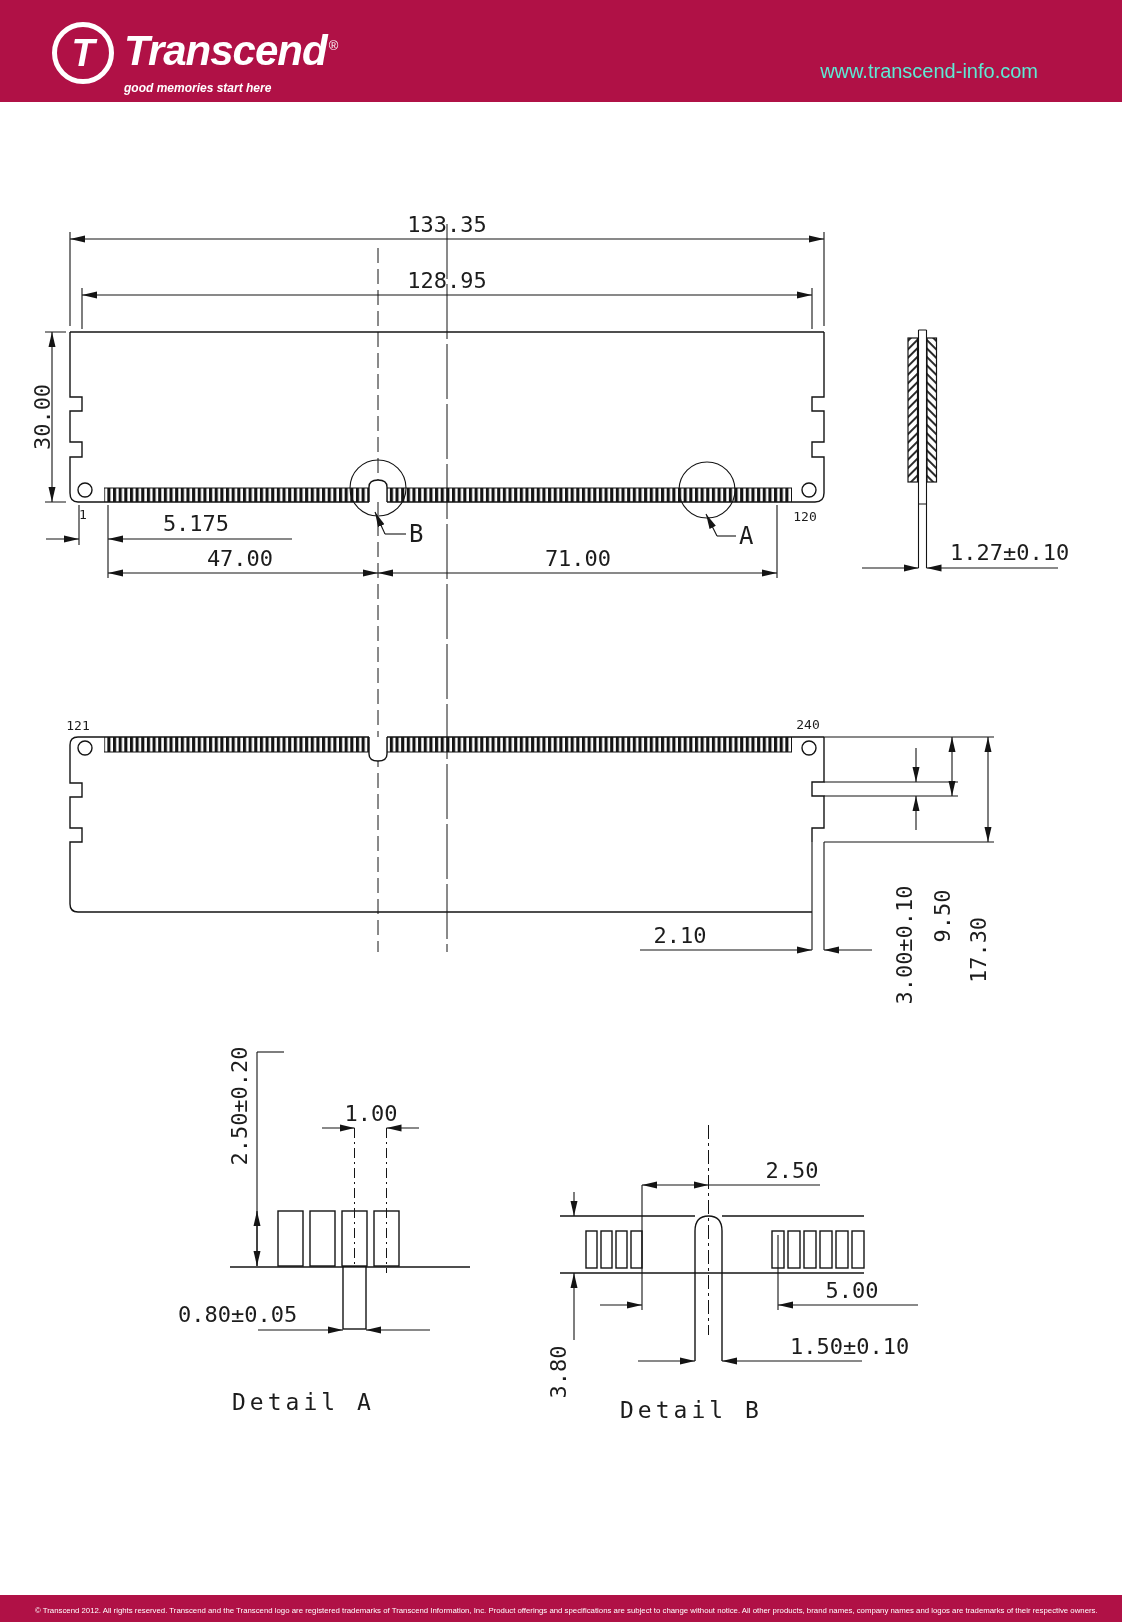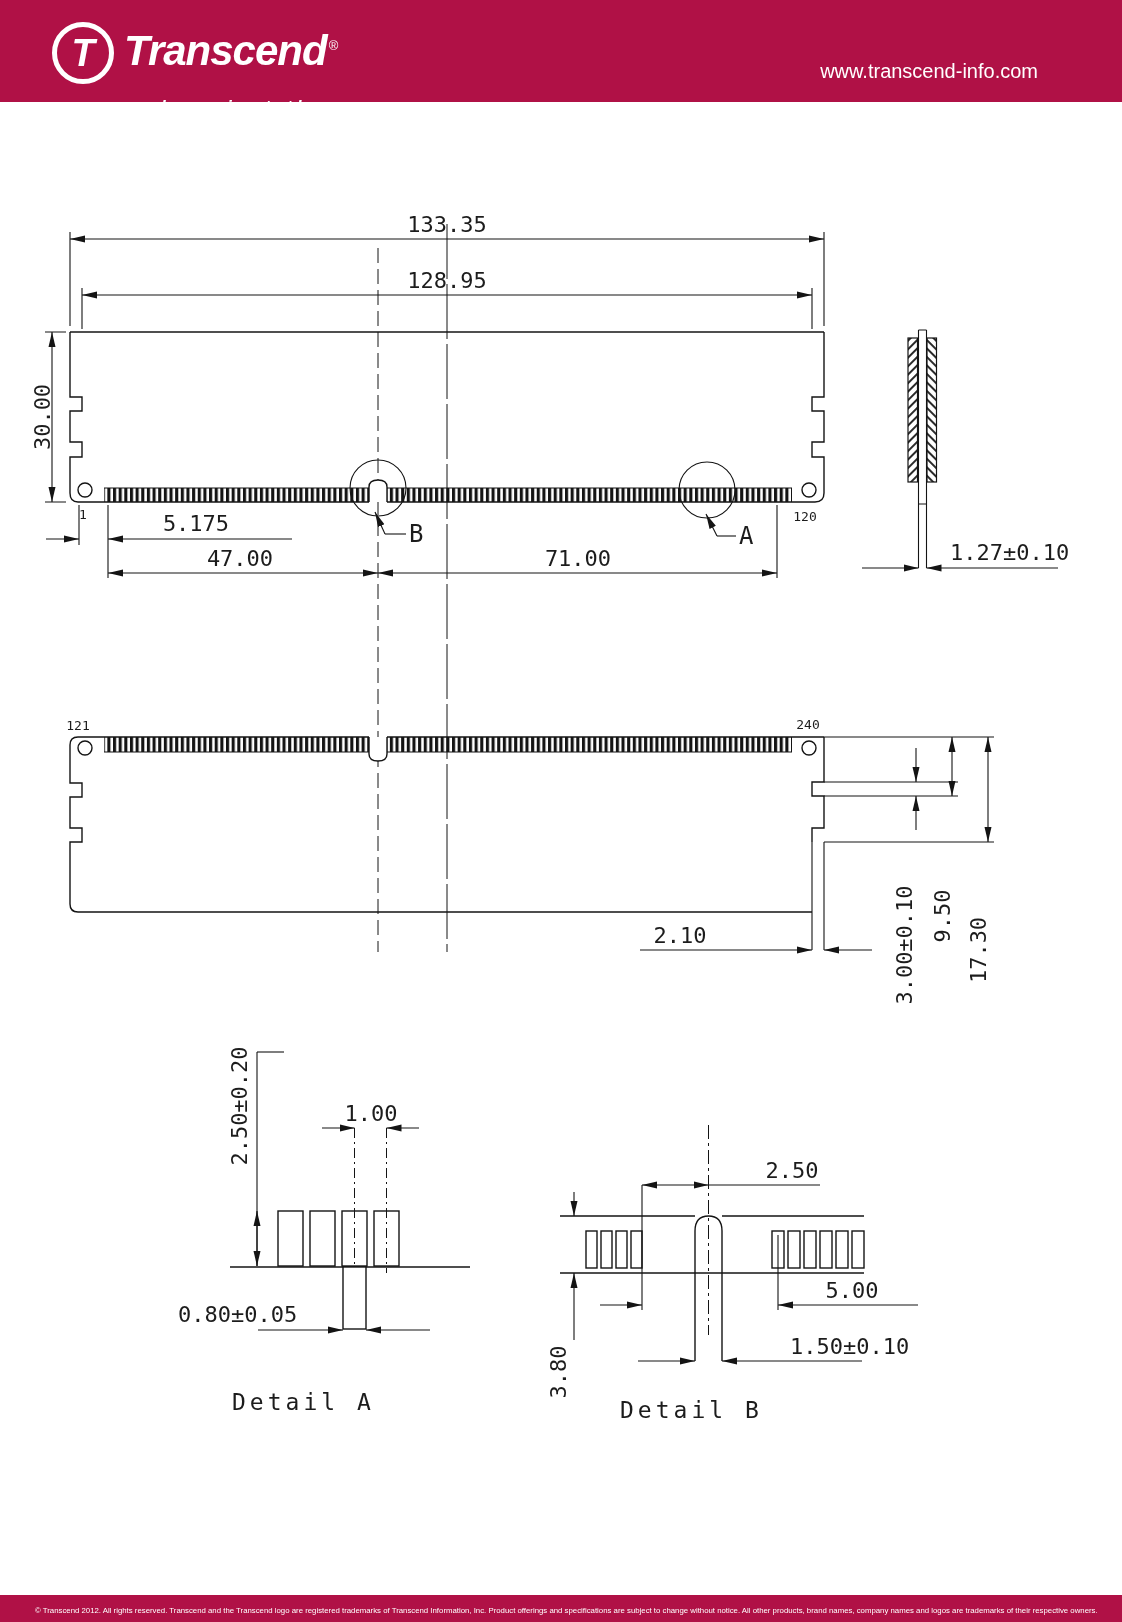--- a/index.html
+++ b/index.html
@@ -9,22 +9,22 @@
   .header{position:absolute;left:0;top:0;width:1122px;height:102px;background:#b01146;z-index:3;}
   .logo{position:absolute;left:52px;top:16px;display:flex;align-items:flex-start;}
   .logo-circle{width:52px;height:52px;border:5px solid #ffffff;border-radius:50%;
                margin-top:6px;position:relative;}
   .logo-t{position:absolute;left:0;right:0;top:4px;text-align:center;color:#ffffff;
           font-weight:bold;font-style:italic;font-size:38px;line-height:44px;
           font-family:"Liberation Sans",sans-serif;}
   .logo-words{margin-left:10px;color:#ffffff;}
   .brand{font-size:42px;font-weight:bold;font-style:italic;letter-spacing:-1px;line-height:60px;}
   .reg{font-size:13px;vertical-align:super;font-style:normal;font-weight:normal;margin-left:2px;}
-  .tagline{font-size:17px;font-weight:bold;font-style:italic;margin-top:16px;letter-spacing:0px;}
-  .url{position:absolute;right:84px;top:60px;color:#ffffff;font-size:20px;}
+  .tagline{font-size:12px;font-weight:bold;font-style:italic;margin-top:0px;letter-spacing:0px;}
+  .url{position:absolute;right:84px;top:60px;color:#5eead4;font-size:20px;}
   
   .footer{position:absolute;left:0;top:1595px;width:1122px;height:27px;background:#b01146;z-index:3;}
   .footer-text{position:absolute;left:35px;top:2px;height:27px;line-height:27px;color:#ffffff;
                font-size:7.8px;white-space:nowrap;}
   
   svg{position:absolute;left:0;top:0;z-index:1;}
   .ol{fill:none;stroke:#141414;stroke-width:1.4;}
   .th{fill:none;stroke:#141414;stroke-width:1.1;}
   .cl{fill:none;stroke:#141414;stroke-width:1;}
   .wf{fill:#ffffff;stroke:#141414;stroke-width:1.4;}

